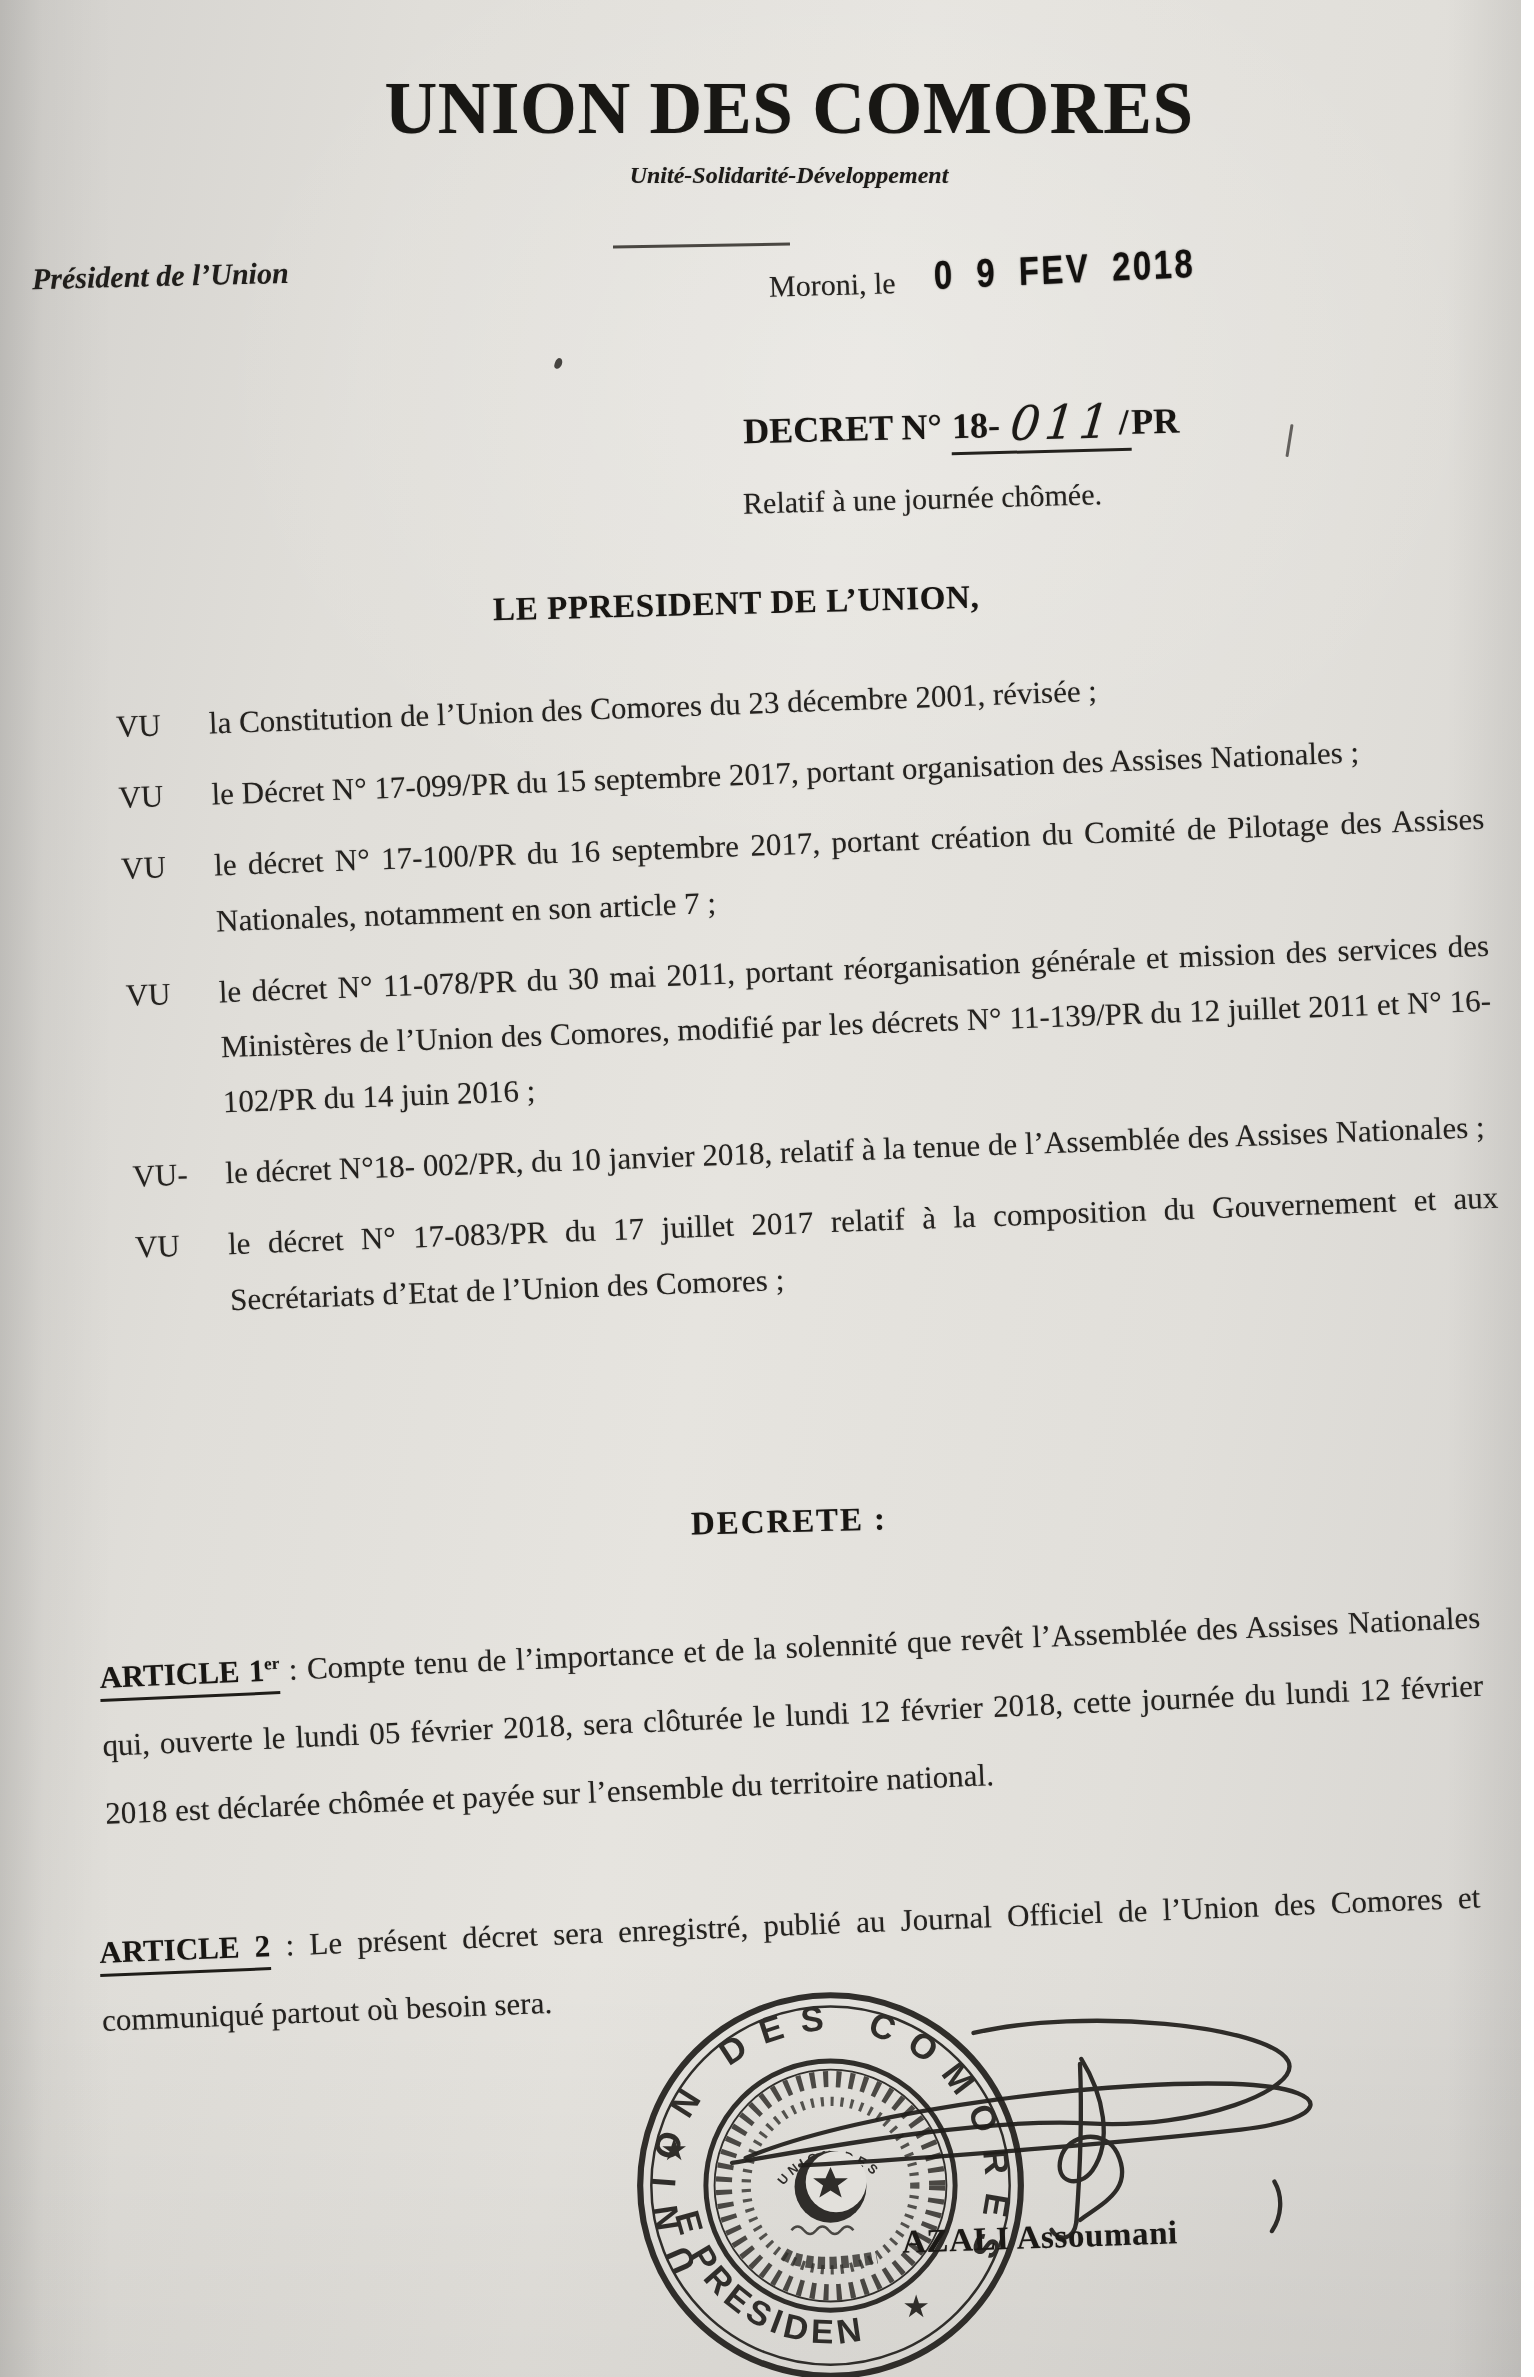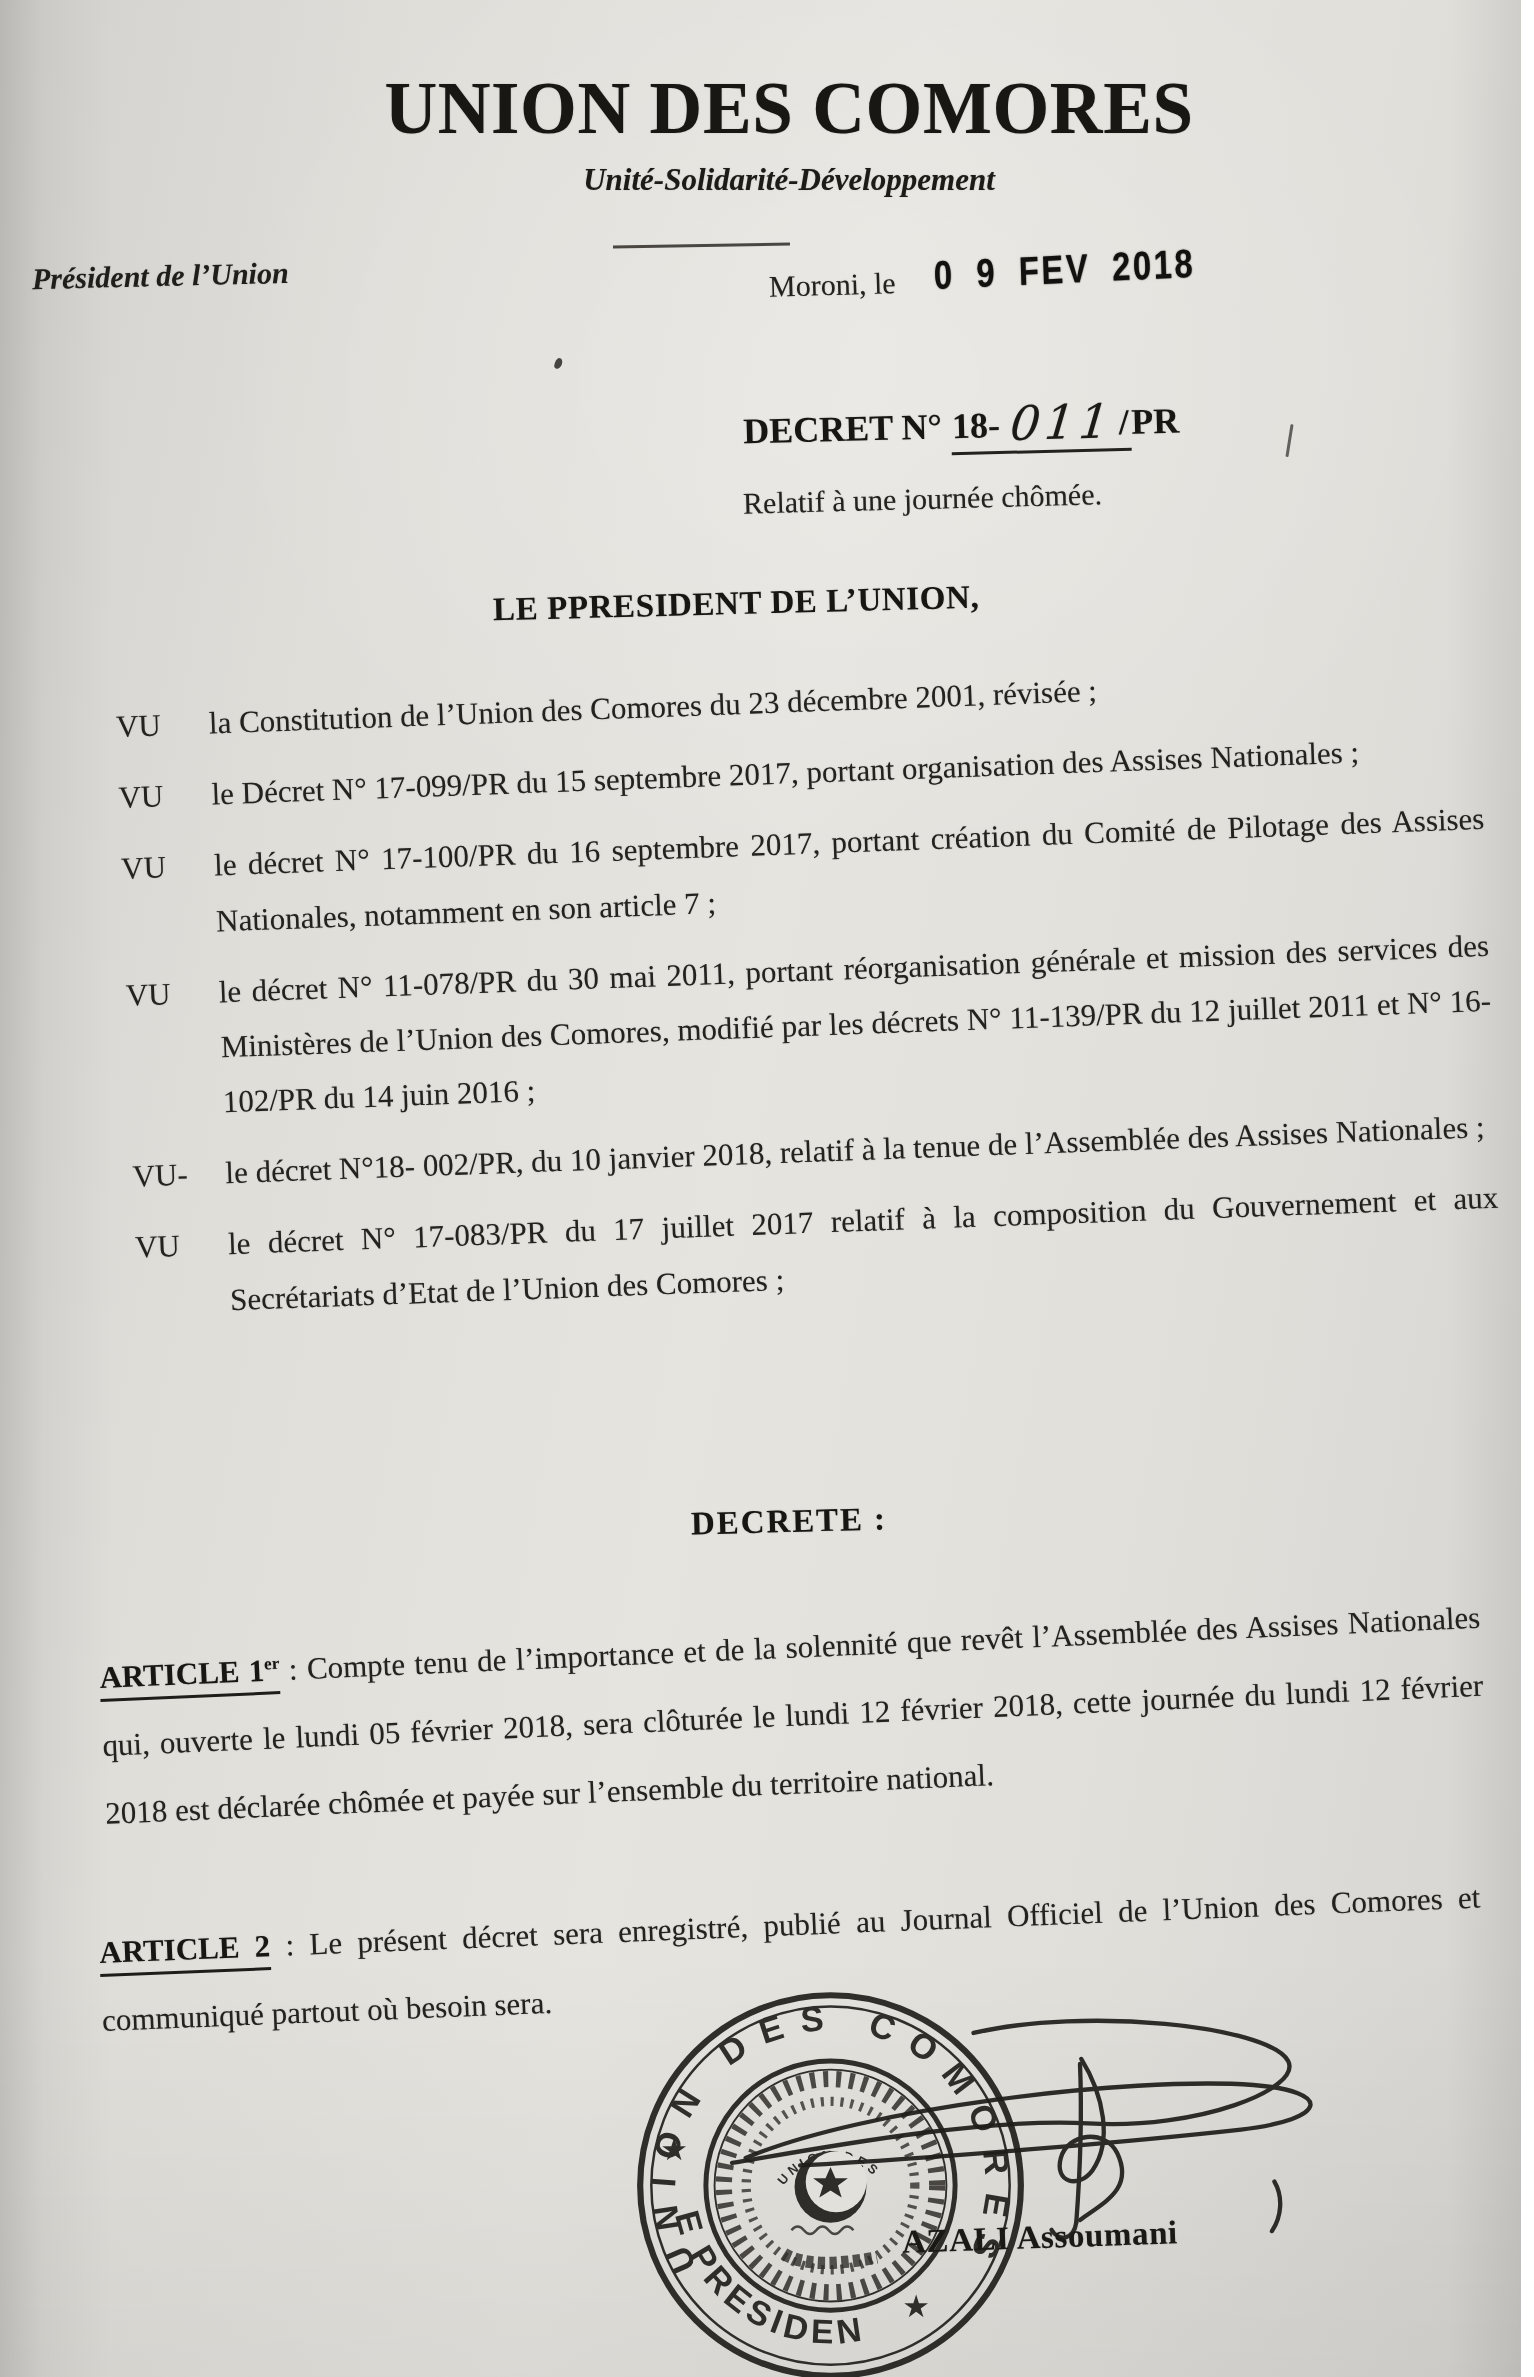--- a/index.html
+++ b/index.html
@@ -12,21 +12,21 @@
       linear-gradient(to bottom, rgba(0,0,0,0) 82%, rgba(0,0,0,0.05) 100%),
       linear-gradient(100deg, #d3d1cd 0%, #e0ded9 22%, #e6e4df 48%, #e1dfda 74%, #d6d4d0 100%);
     font-family:"Liberation Serif", serif;
     color:#24221f;
   }
   .abs { position:absolute; }
   .soft { text-shadow: 0 0 1.2px rgba(45,42,38,.34); }
   .title { left:43px; top:67px; width:1492px; text-align:center;
            font-size:73px; font-weight:bold; letter-spacing:0.6px; color:#181714; }
   .motto { left:43px; top:162px; width:1492px; text-align:center;
-           font-size:31px; font-weight:bold; font-style:italic; color:#1d1b18; }
+           font-size:24px; font-weight:bold; font-style:italic; color:#1d1b18; }
   .rule  { left:613px; top:244px; width:177px; height:3.1px; background:#4a4742;
            transform:rotate(-1deg); }
   .president { left:32px; top:259px; font-size:30px; font-weight:bold; font-style:italic;
                transform:rotate(-1.4deg); color:#201e1b; }
   .moroni { left:769px; top:268px; font-size:30px; transform:rotate(-1.6deg); }
   .datestamp { left:933px; top:253px; font-family:"Liberation Sans", sans-serif;
                font-weight:700; font-size:40px; letter-spacing:3.1px; word-spacing:12.4px;
                color:#13110f; transform:scaleX(.82) rotate(-2.2deg); transform-origin:0 0;
                text-shadow:0 0 1.9px rgba(25,22,20,.55), 0.6px 0.6px 0 rgba(25,22,20,.25); }
   .speck { left:555px; top:358px; width:6.8px; height:10.5px; background:#2a2824;

